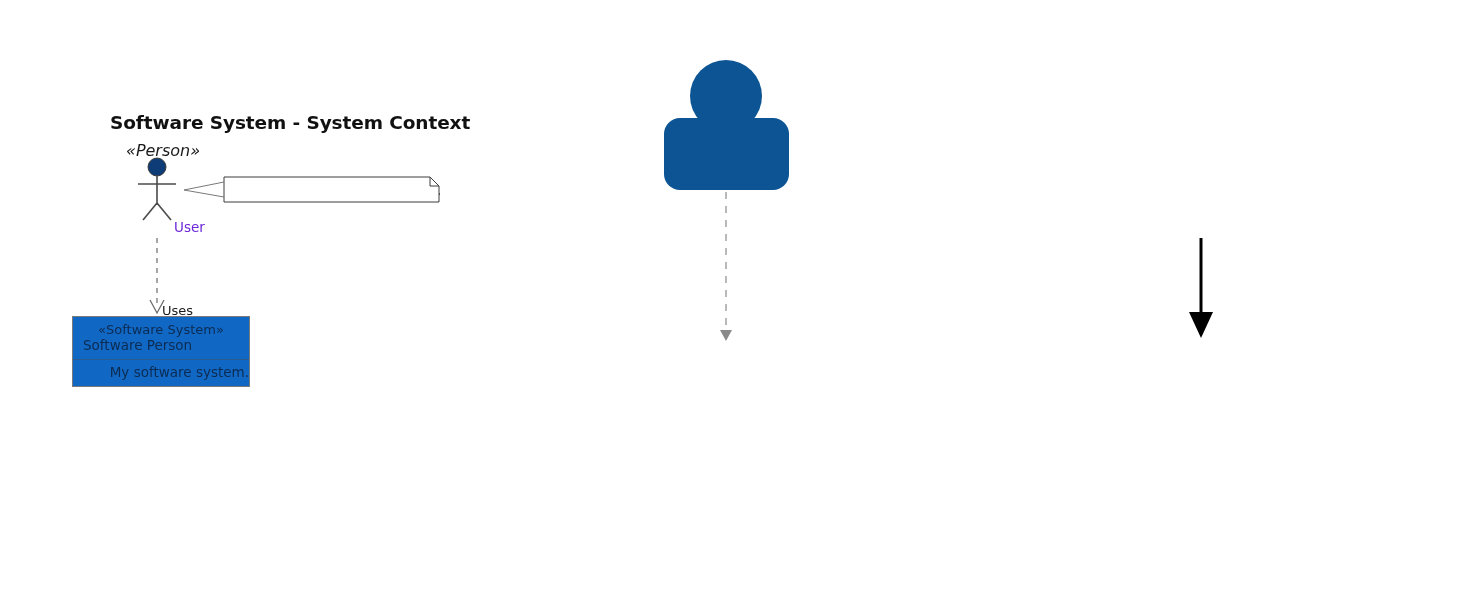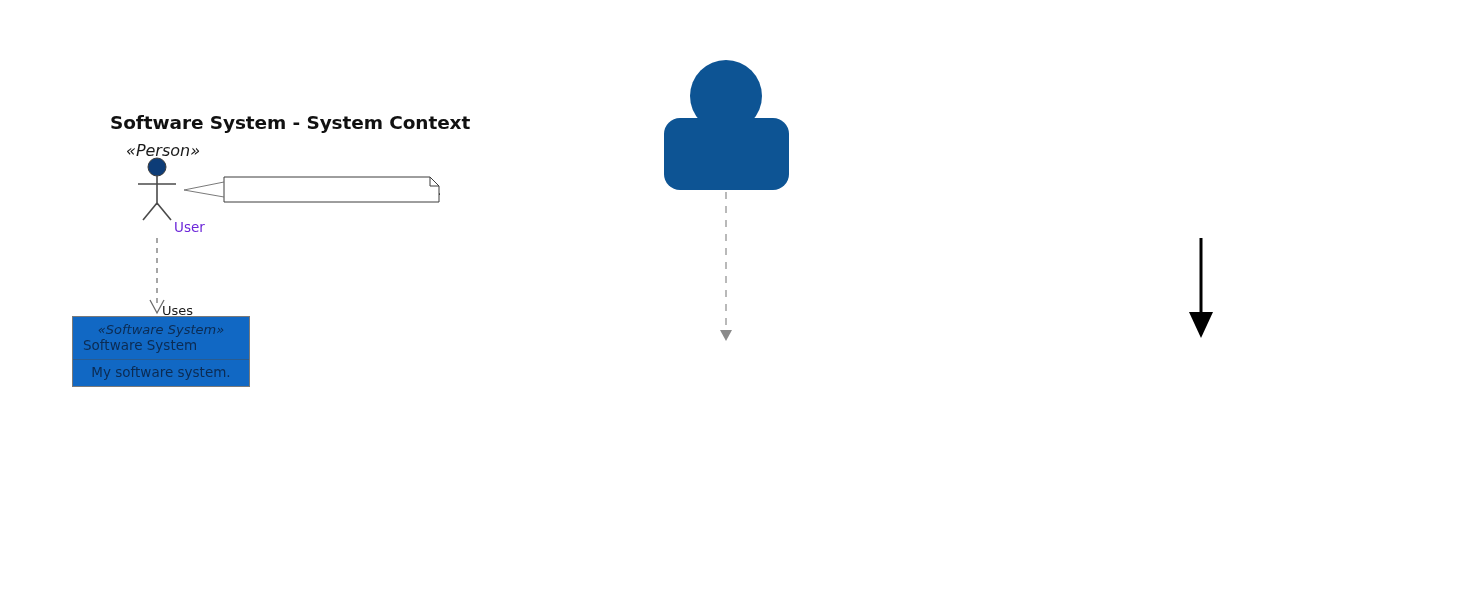--- a/index.html
+++ b/index.html
@@ -83,33 +83,32 @@
     right: 0;
     top: 42px;
     height: 1px;
     background: #2a5c8f;
   }
   .uml-sys-stereo {
     position: absolute;
     left: 0; right: 0; top: 5px;
     text-align: center;
     font-size: 13px;
-    font-style: italic;
     color: #0c2b52;
   }
   .uml-sys-name {
     position: absolute;
     left: 10px; top: 20px;
     font-size: 13.5px;
     color: #0c2b52;
   }
   .uml-sys-desc {
     position: absolute;
     left: 0; right: 0; top: 47px;
-    text-align: center;
+    text-align: right;
     font-size: 13.5px;
     color: #0c2b52;
   }
 
   .uml-note-text {
     left: 232px;
     top: 182px;
     font-size: 13.5px;
     color: #1a1a1a;
   }
@@ -131,21 +130,21 @@
   <div class="abs uml-title nowrap">Software System - System Context</div>
 
   <div class="abs uml-stereotype-person nowrap">«Person»</div>
 
   <div class="abs uml-actor-label nowrap">User</div>
 
   <div class="abs uml-uses-label nowrap">Uses</div>
 
   <div class="abs uml-sys-box">
     <div class="uml-sys-stereo nowrap">«Software System»</div>
-    <div class="uml-sys-name nowrap">Software System</div>
+    <div class="uml-sys-name nowrap">Software Person</div>
     <div class="uml-sys-divider"></div>
     <div class="uml-sys-desc nowrap">My software system.</div>
   </div>
 
   <div class="abs uml-note-text nowrap">A user of my software system.</div>
 
 </div>
 
 <div class="panel" id="panel-c4">
 

